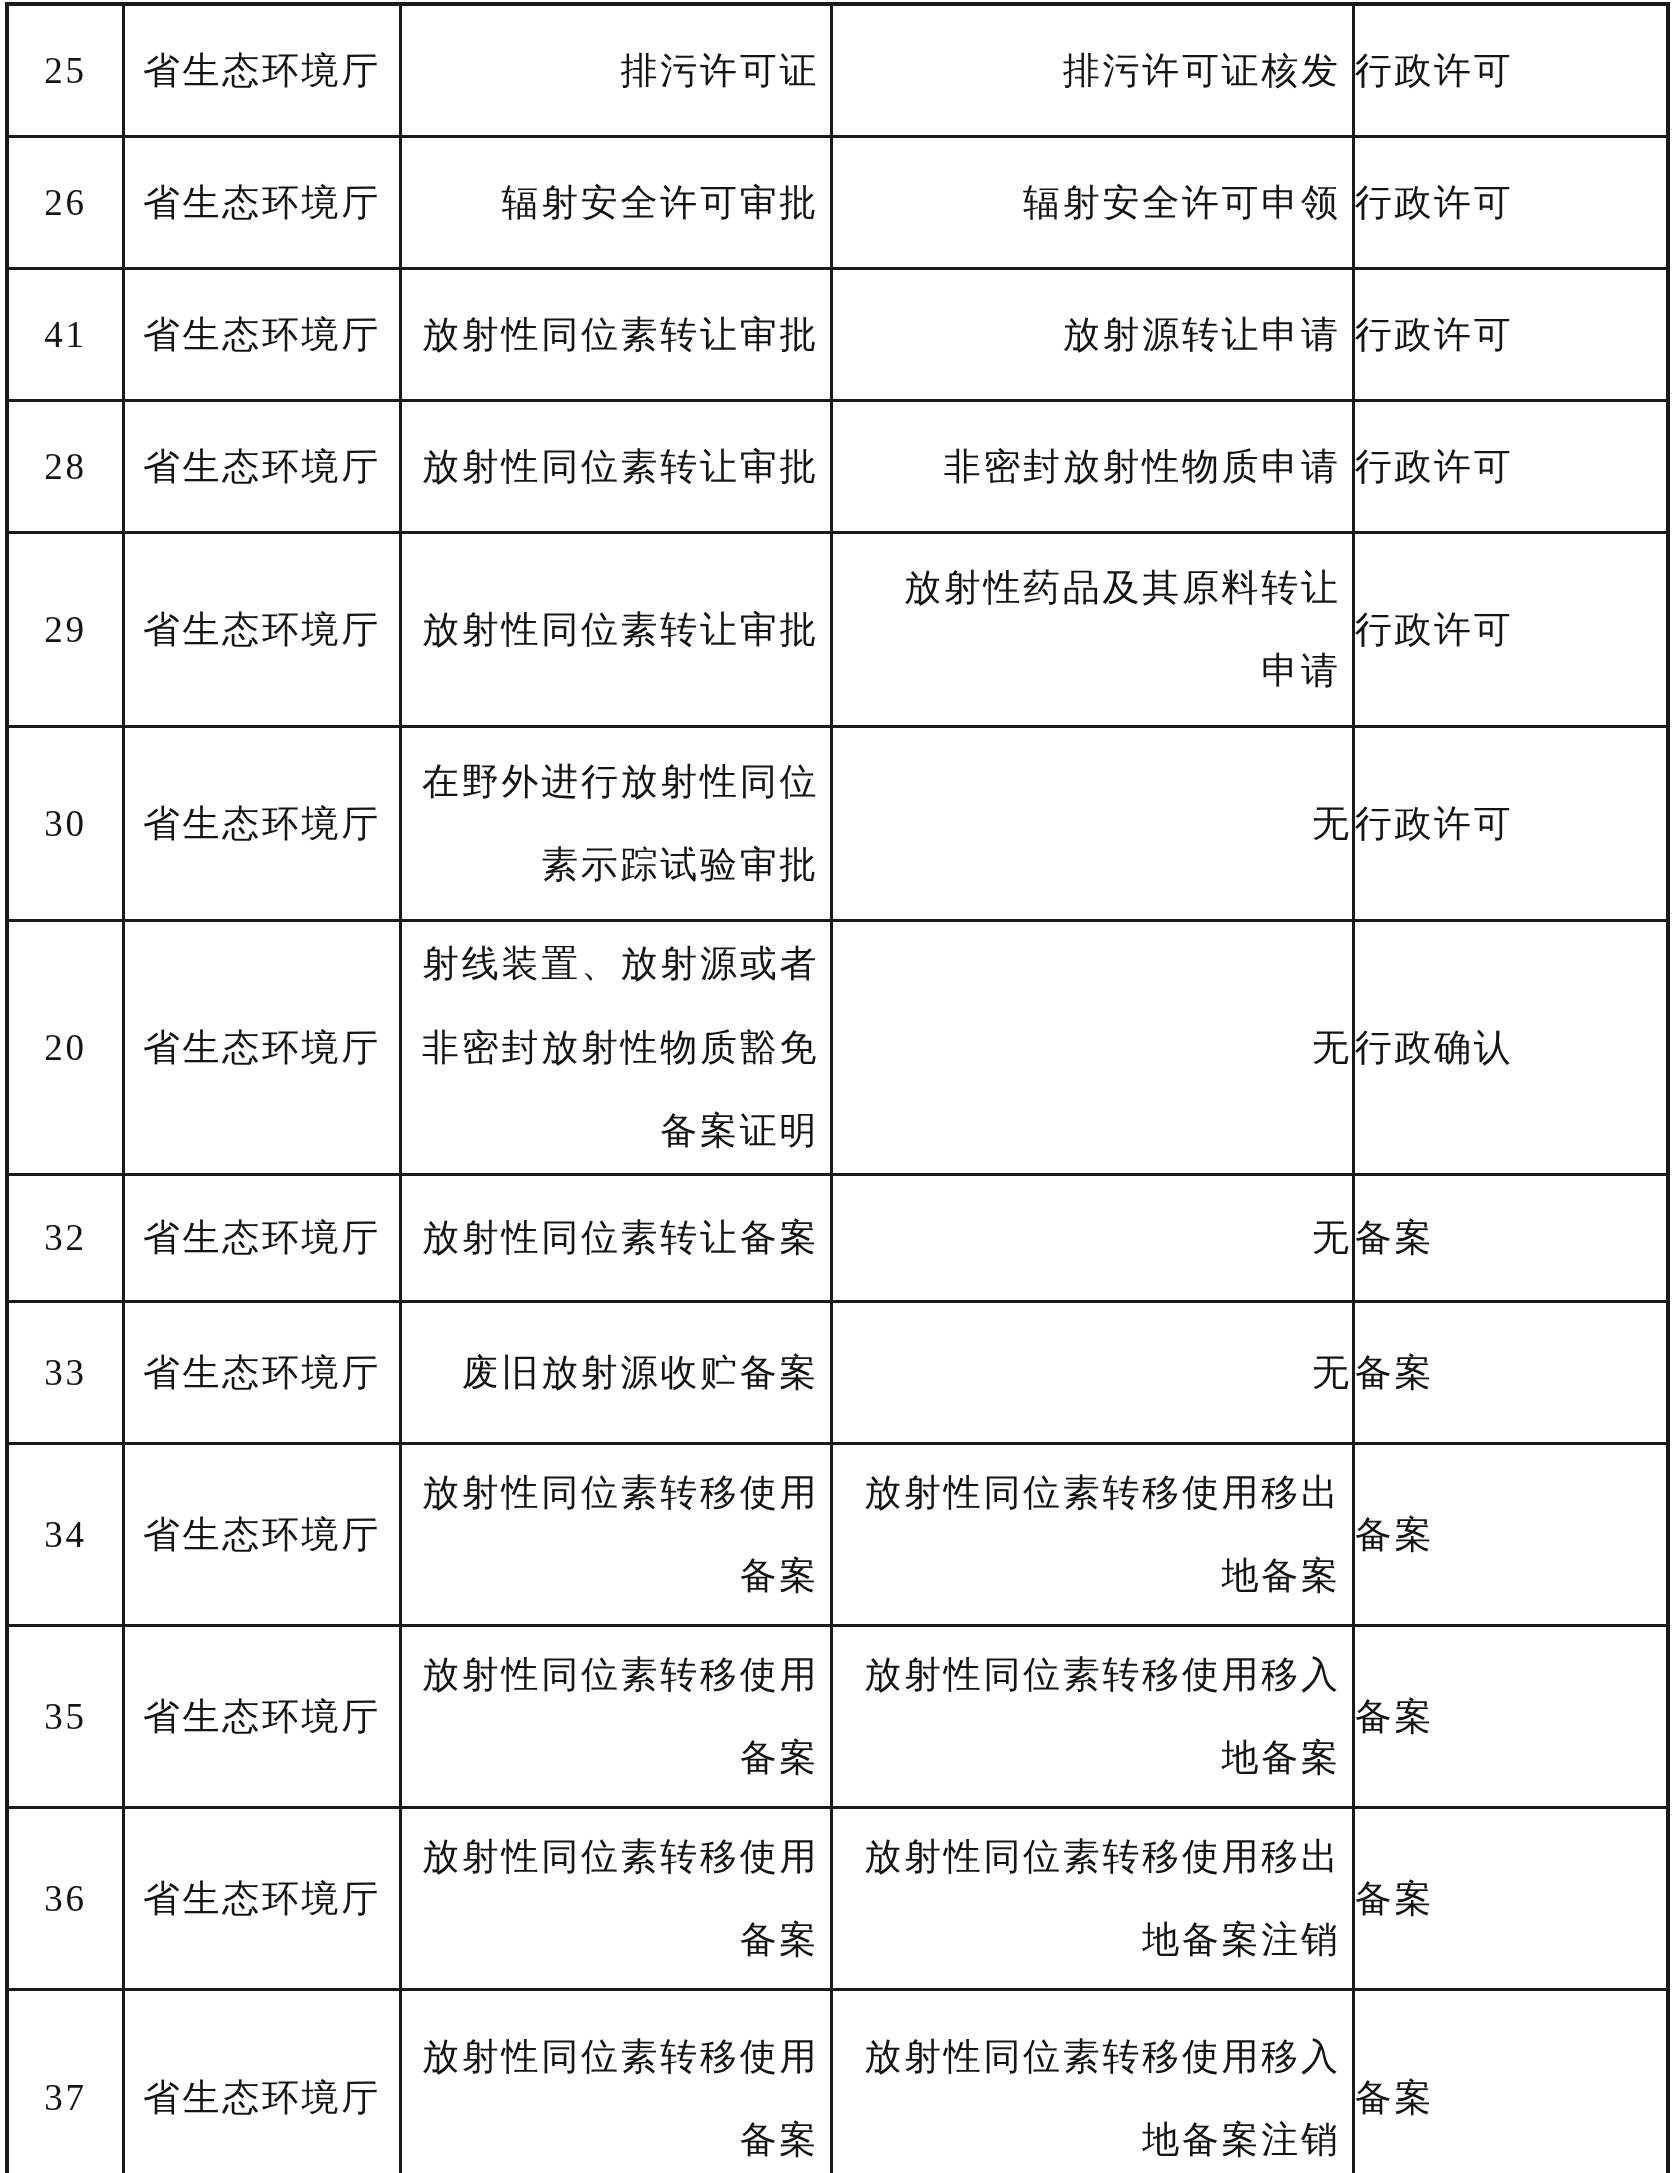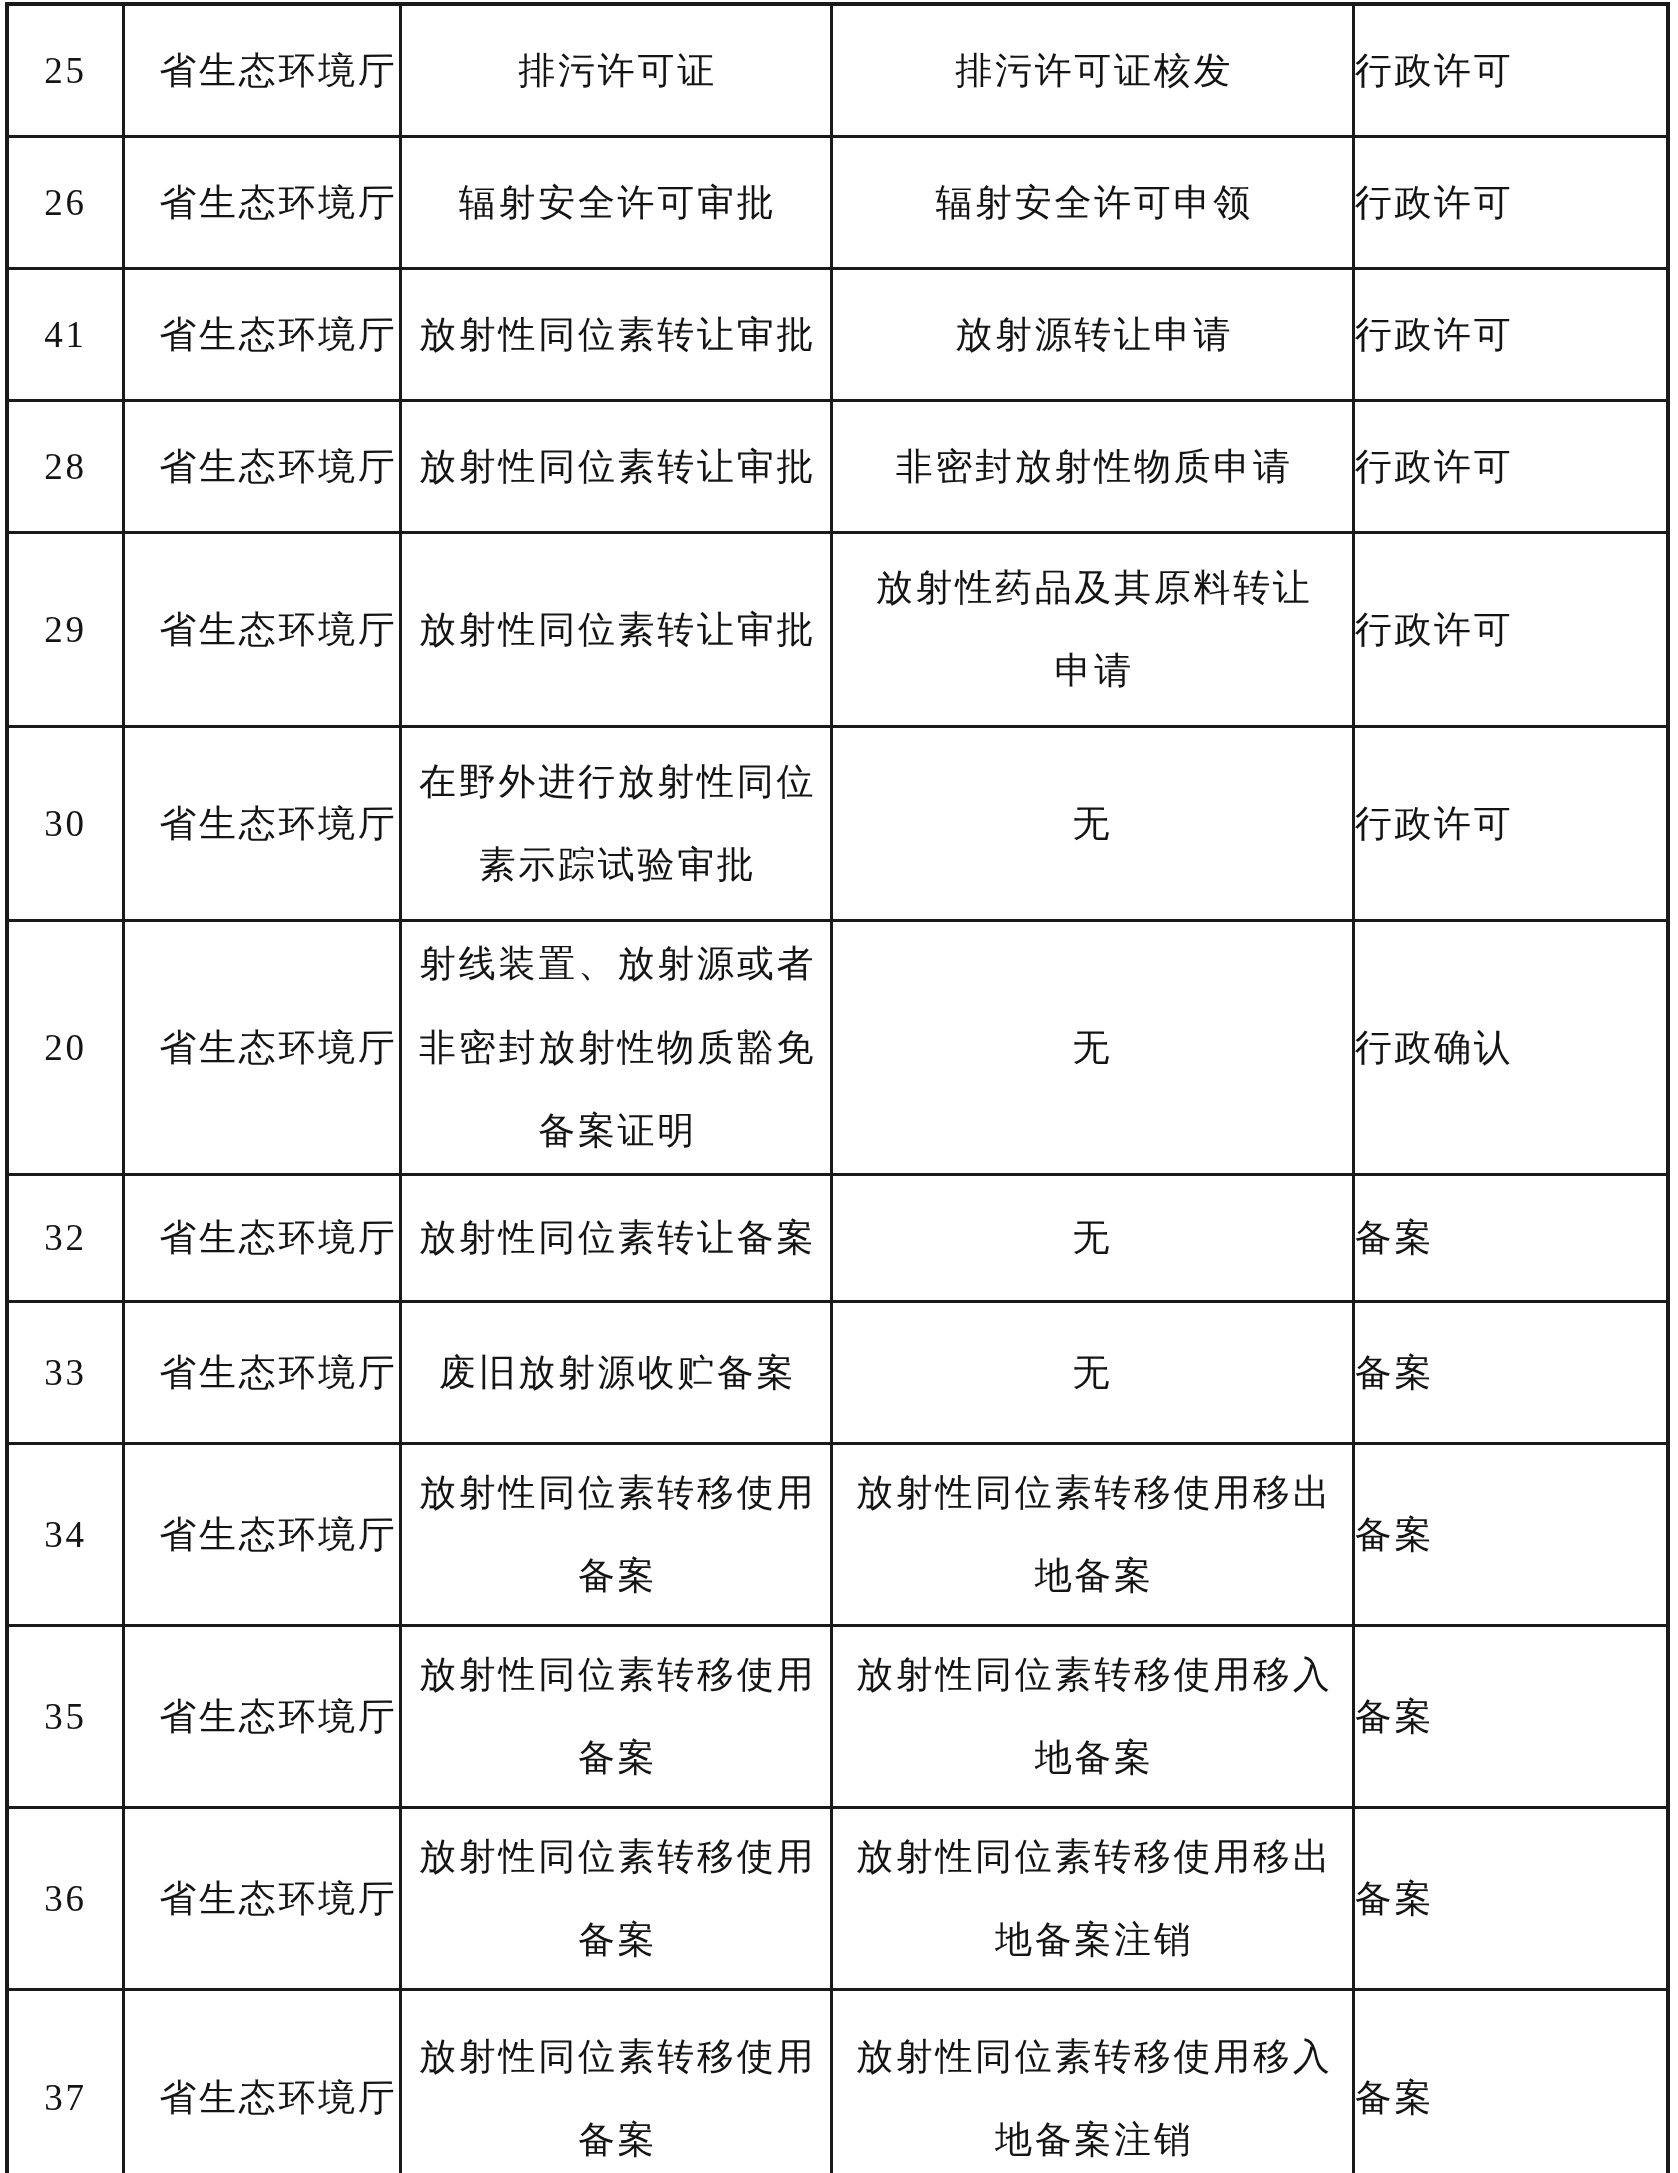--- a/index.html
+++ b/index.html
@@ -41,24 +41,24 @@
   tr.h-d2 td { height: 177px; }   
   tr.h-d3 td { height: 212px; }   
 
   td.num {
     text-align: center;
     font-size: 38px;
     letter-spacing: 1.8px;
     font-family: "Liberation Serif", "DejaVu Serif", serif;
   }
   td.dept {
-    text-align: right;
+    text-align: center;
   }
   td.item, td.sub {
-    text-align: center;
+    text-align: right;
     padding: 0 11px 0 14.6px;
     white-space: pre-line;
   }
   td.sub.c, td.cat {
     padding: 0;
     white-space: normal;
   }
 </style>
 </head>
 <body>

